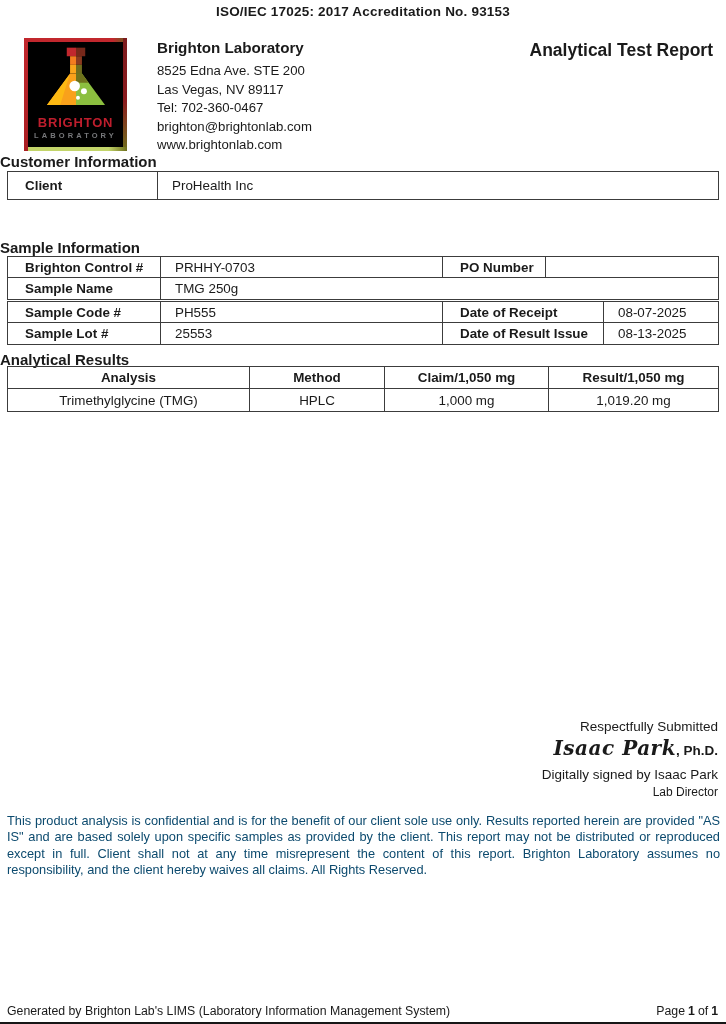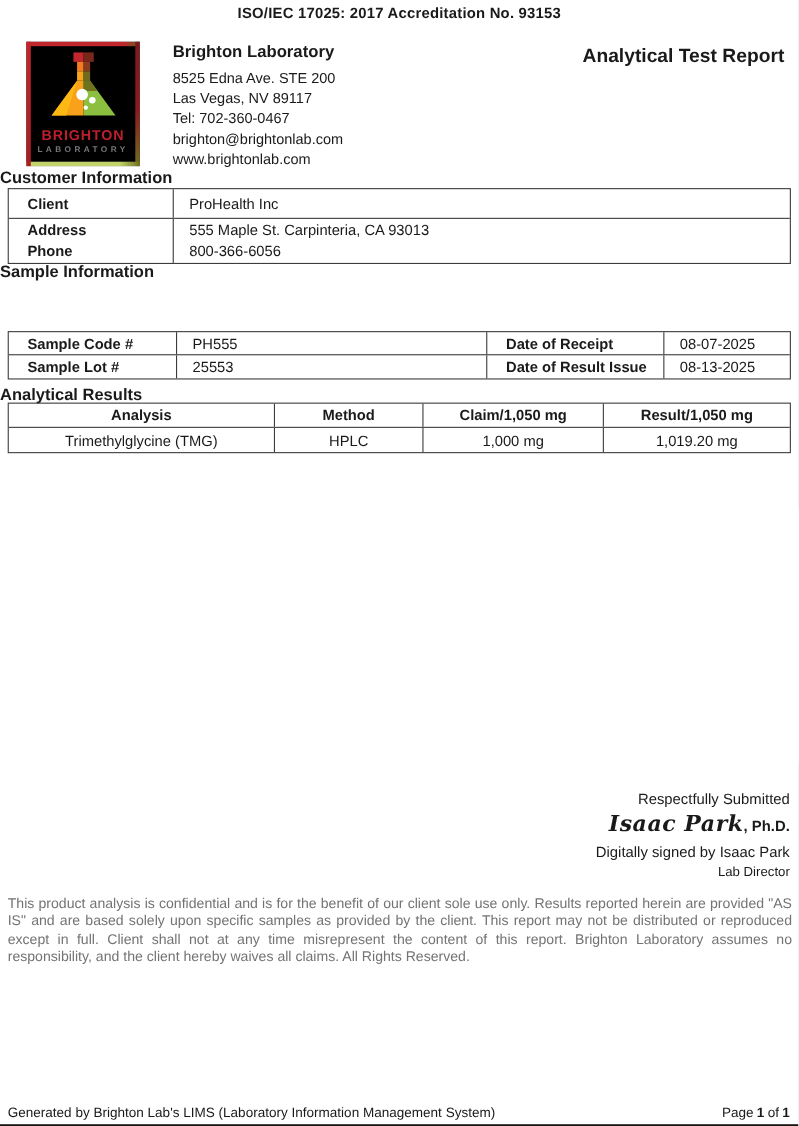--- a/index.html
+++ b/index.html
@@ -142,21 +142,21 @@
   .sig-digital { margin-top: 7px; font-size: 13.5px; }
   .sig-role { margin-top: 3px; font-size: 12px; }
 
   
   .disclaimer {
     position: absolute;
     left: 7px; right: 6px; top: 813px;
     font-size: 12.8px;
     line-height: 16.4px;
     text-align: justify;
-    color: #737373;
+    color: #0c4a6e;
   }
 
   
   .footer {
     position: absolute;
     left: 7px; right: 8px; top: 1004px;
     display: flex;
     justify-content: space-between;
     font-size: 12.3px;
   }
@@ -217,33 +217,35 @@
   </div>
 
   <div class="report-title">Analytical Test Report</div>
 
   <div class="section-heading h-customer">Customer Information</div>
   <div class="tbl customer-table">
     <div class="row r1">
       <div class="cell label">Client</div>
       <div class="cell">ProHealth Inc</div>
     </div>
-    <div class="row r2">
-      <div class="cell label">
-        <div>Address</div>
-        <div>Phone</div>
-      </div>
-      <div class="cell">
-        <div>555 Maple St. Carpinteria, CA 93013</div>
-        <div>800-366-6056</div>
-      </div>
-    </div>
   </div>
 
   <div class="section-heading h-sample">Sample Information</div>
+  <div class="tbl sample-table-a">
+    <div class="row s1">
+      <div class="cell label">Brighton Control #</div>
+      <div class="cell">PRHHY-0703</div>
+      <div class="cell label">PO Number</div>
+      <div class="cell"></div>
+    </div>
+    <div class="row s2">
+      <div class="cell label">Sample Name</div>
+      <div class="cell">TMG 250g</div>
+    </div>
+  </div>
   <div class="tbl sample-table-b">
     <div class="row">
       <div class="cell label">Sample Code #</div>
       <div class="cell">PH555</div>
       <div class="cell label">Date of Receipt</div>
       <div class="cell">08-07-2025</div>
     </div>
     <div class="row">
       <div class="cell label">Sample Lot #</div>
       <div class="cell">25553</div>

